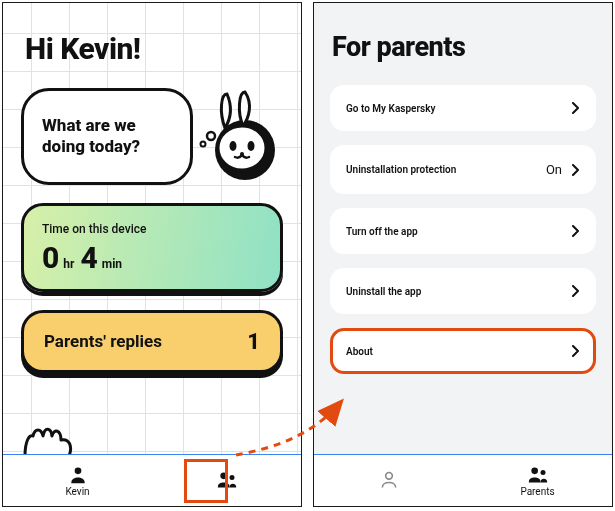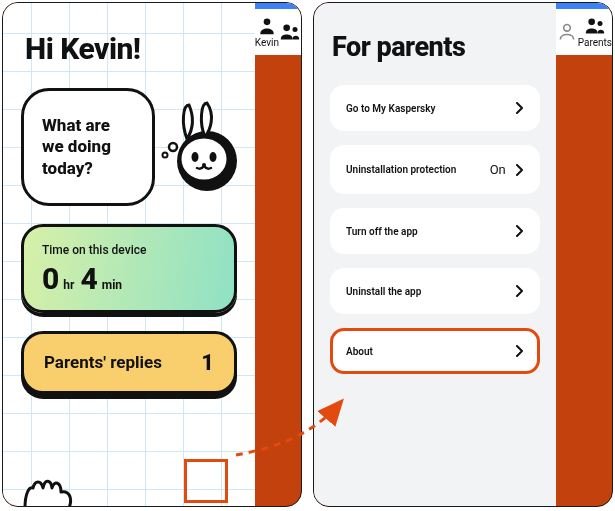--- a/index.html
+++ b/index.html
@@ -13,25 +13,26 @@
   }
   .stage {
     position: relative;
     width: 615px;
     height: 511px;
   }
   .phone {
     position: absolute;
     width: 300px;
     height: 505px;
-    background: #c2410c;
+    background: #3b82f6;
     border: 1.5px solid #1a1a1a;
-    border-radius: 16px;
+    border-radius: 0;
     overflow: hidden;
     display: flex;
+    flex-direction: column;
   }
   .phone-left { left: 2px; top: 2px; }
   .phone-right { left: 313px; top: 2px; }
 
   
   .kid-bg {
     flex: 1;
     background-color: #fff;
     background-image:
       linear-gradient(#cfe8f5 1px, transparent 1px),
@@ -113,21 +114,21 @@
     position: absolute;
     left: 18px;
     bottom: -2px;
     width: 54px;
     height: 30px;
   }
 
   .navbar {
     height: 52px;
     background: #fff;
-    border-top: 6px solid #3b82f6;
+    border-top: 1px solid #3b82f6;
     display: flex;
     flex-shrink: 0;
   }
   .nav-item {
     flex: 1;
     display: flex;
     flex-direction: column;
     align-items: center;
     justify-content: center;
     gap: 1px;

